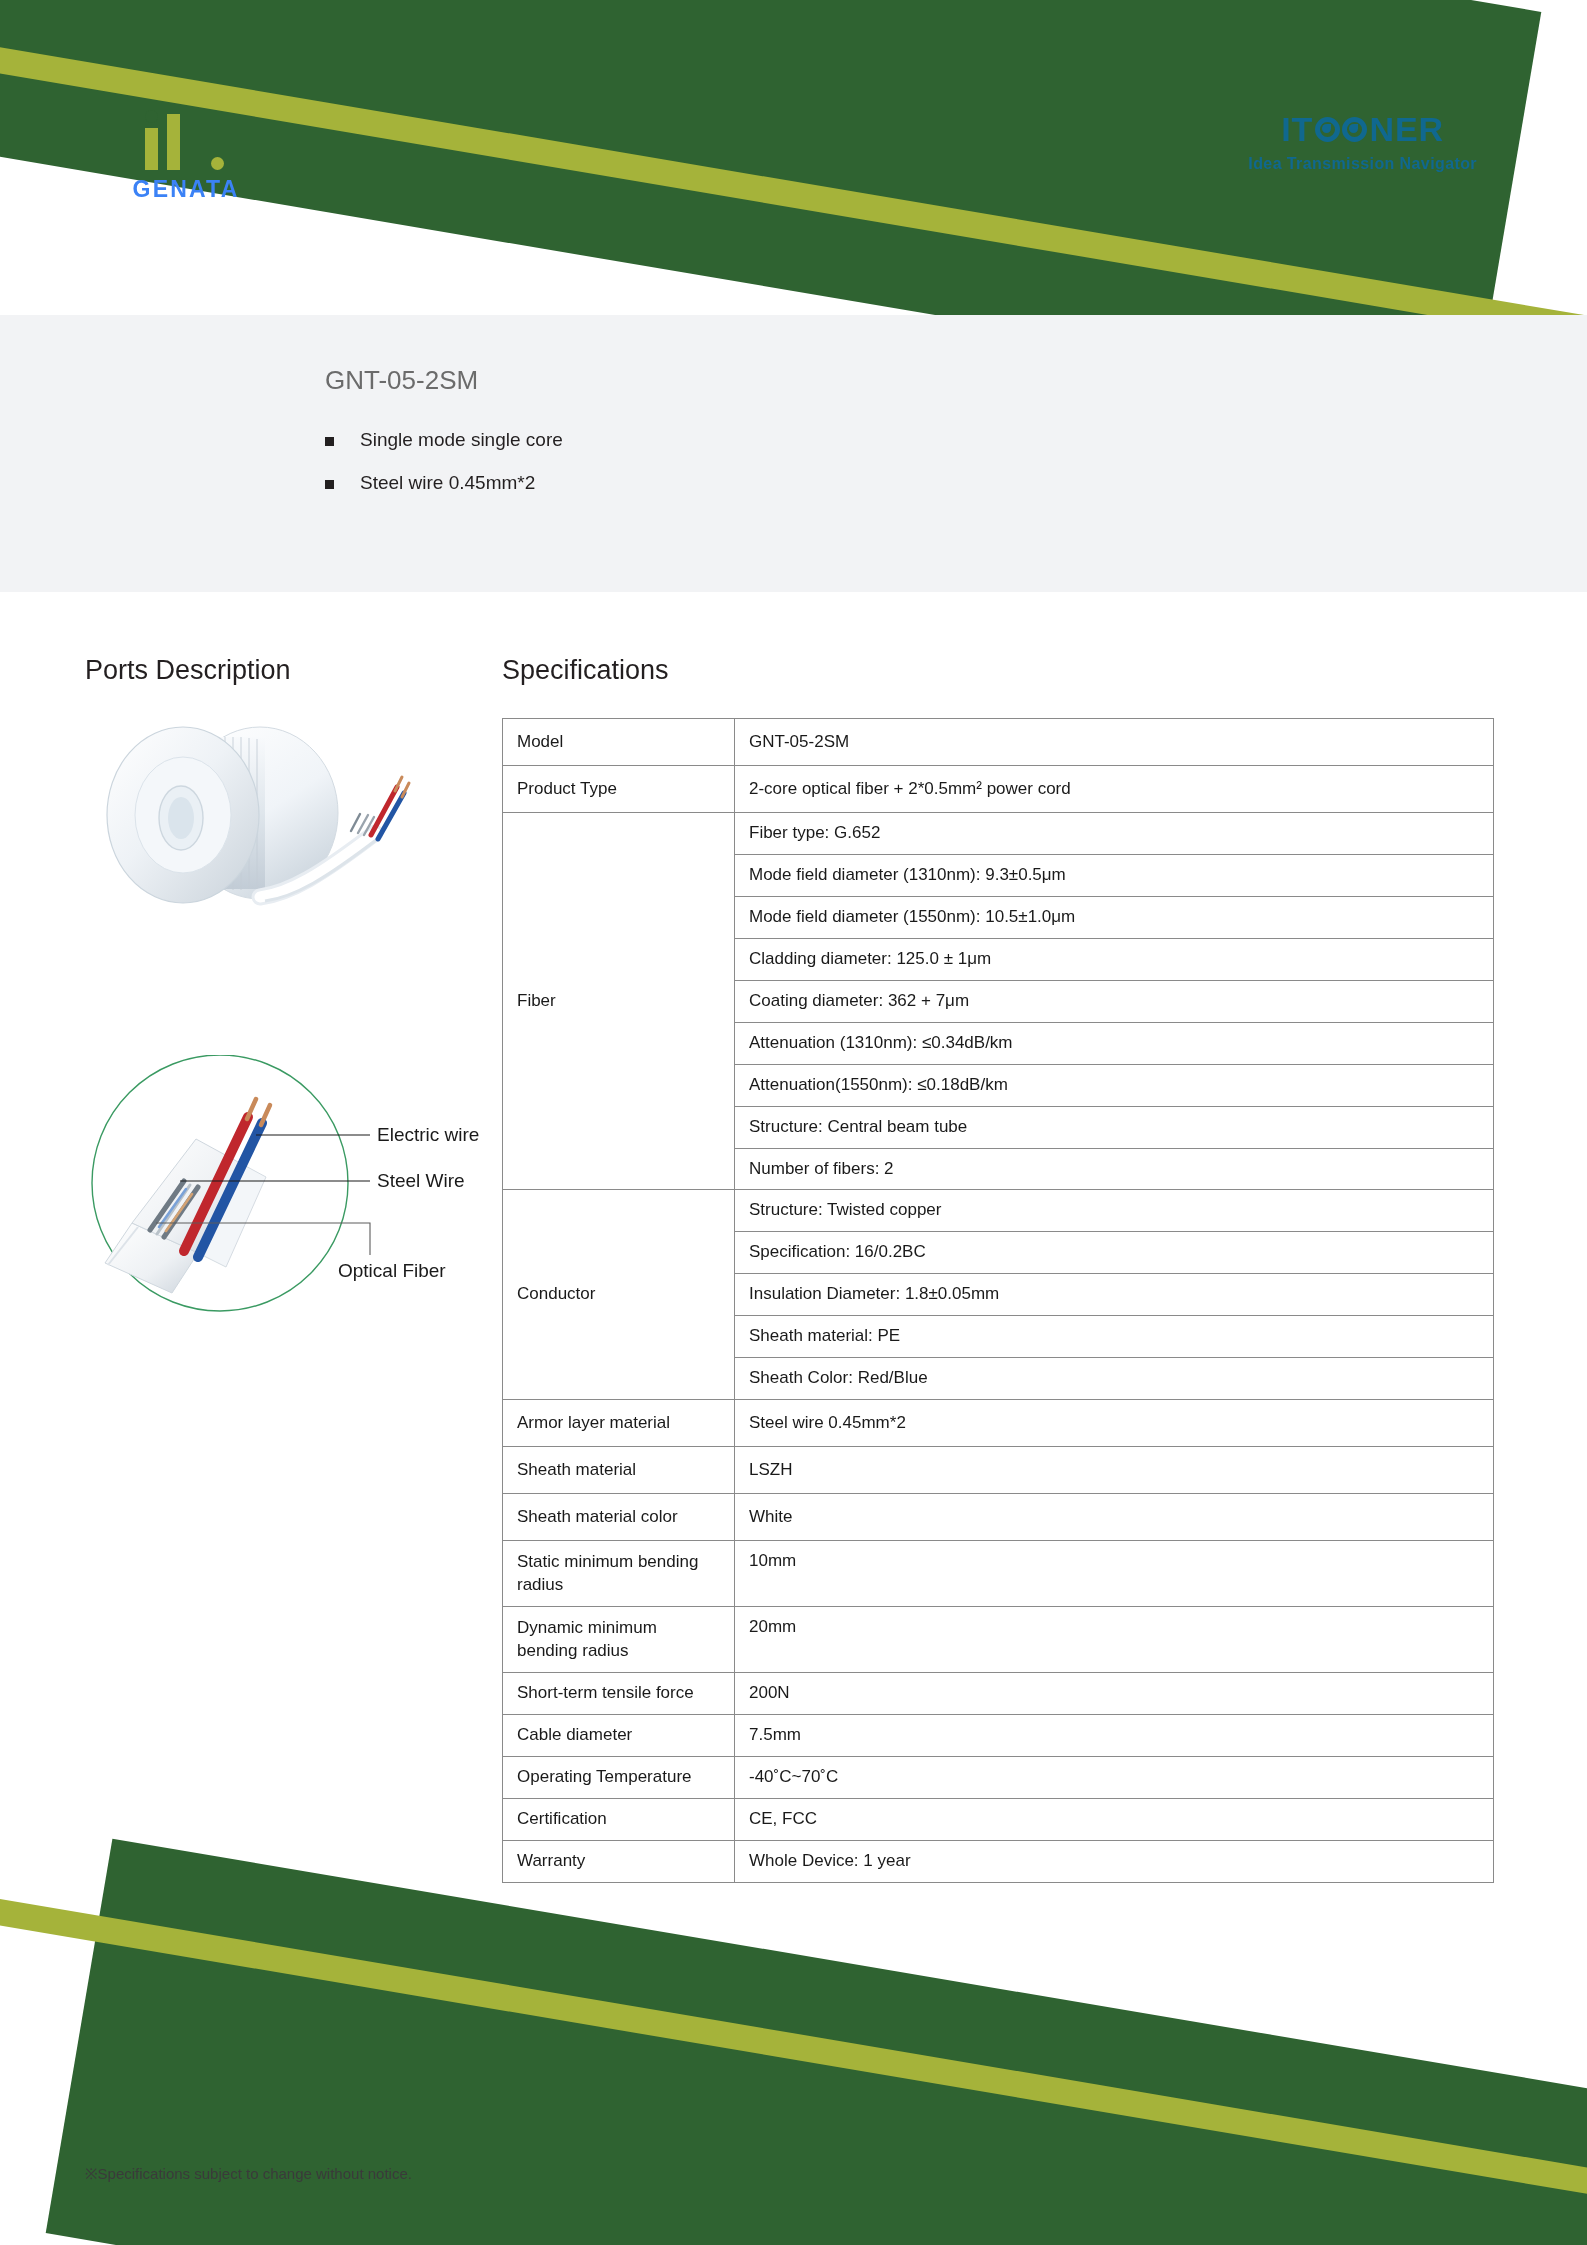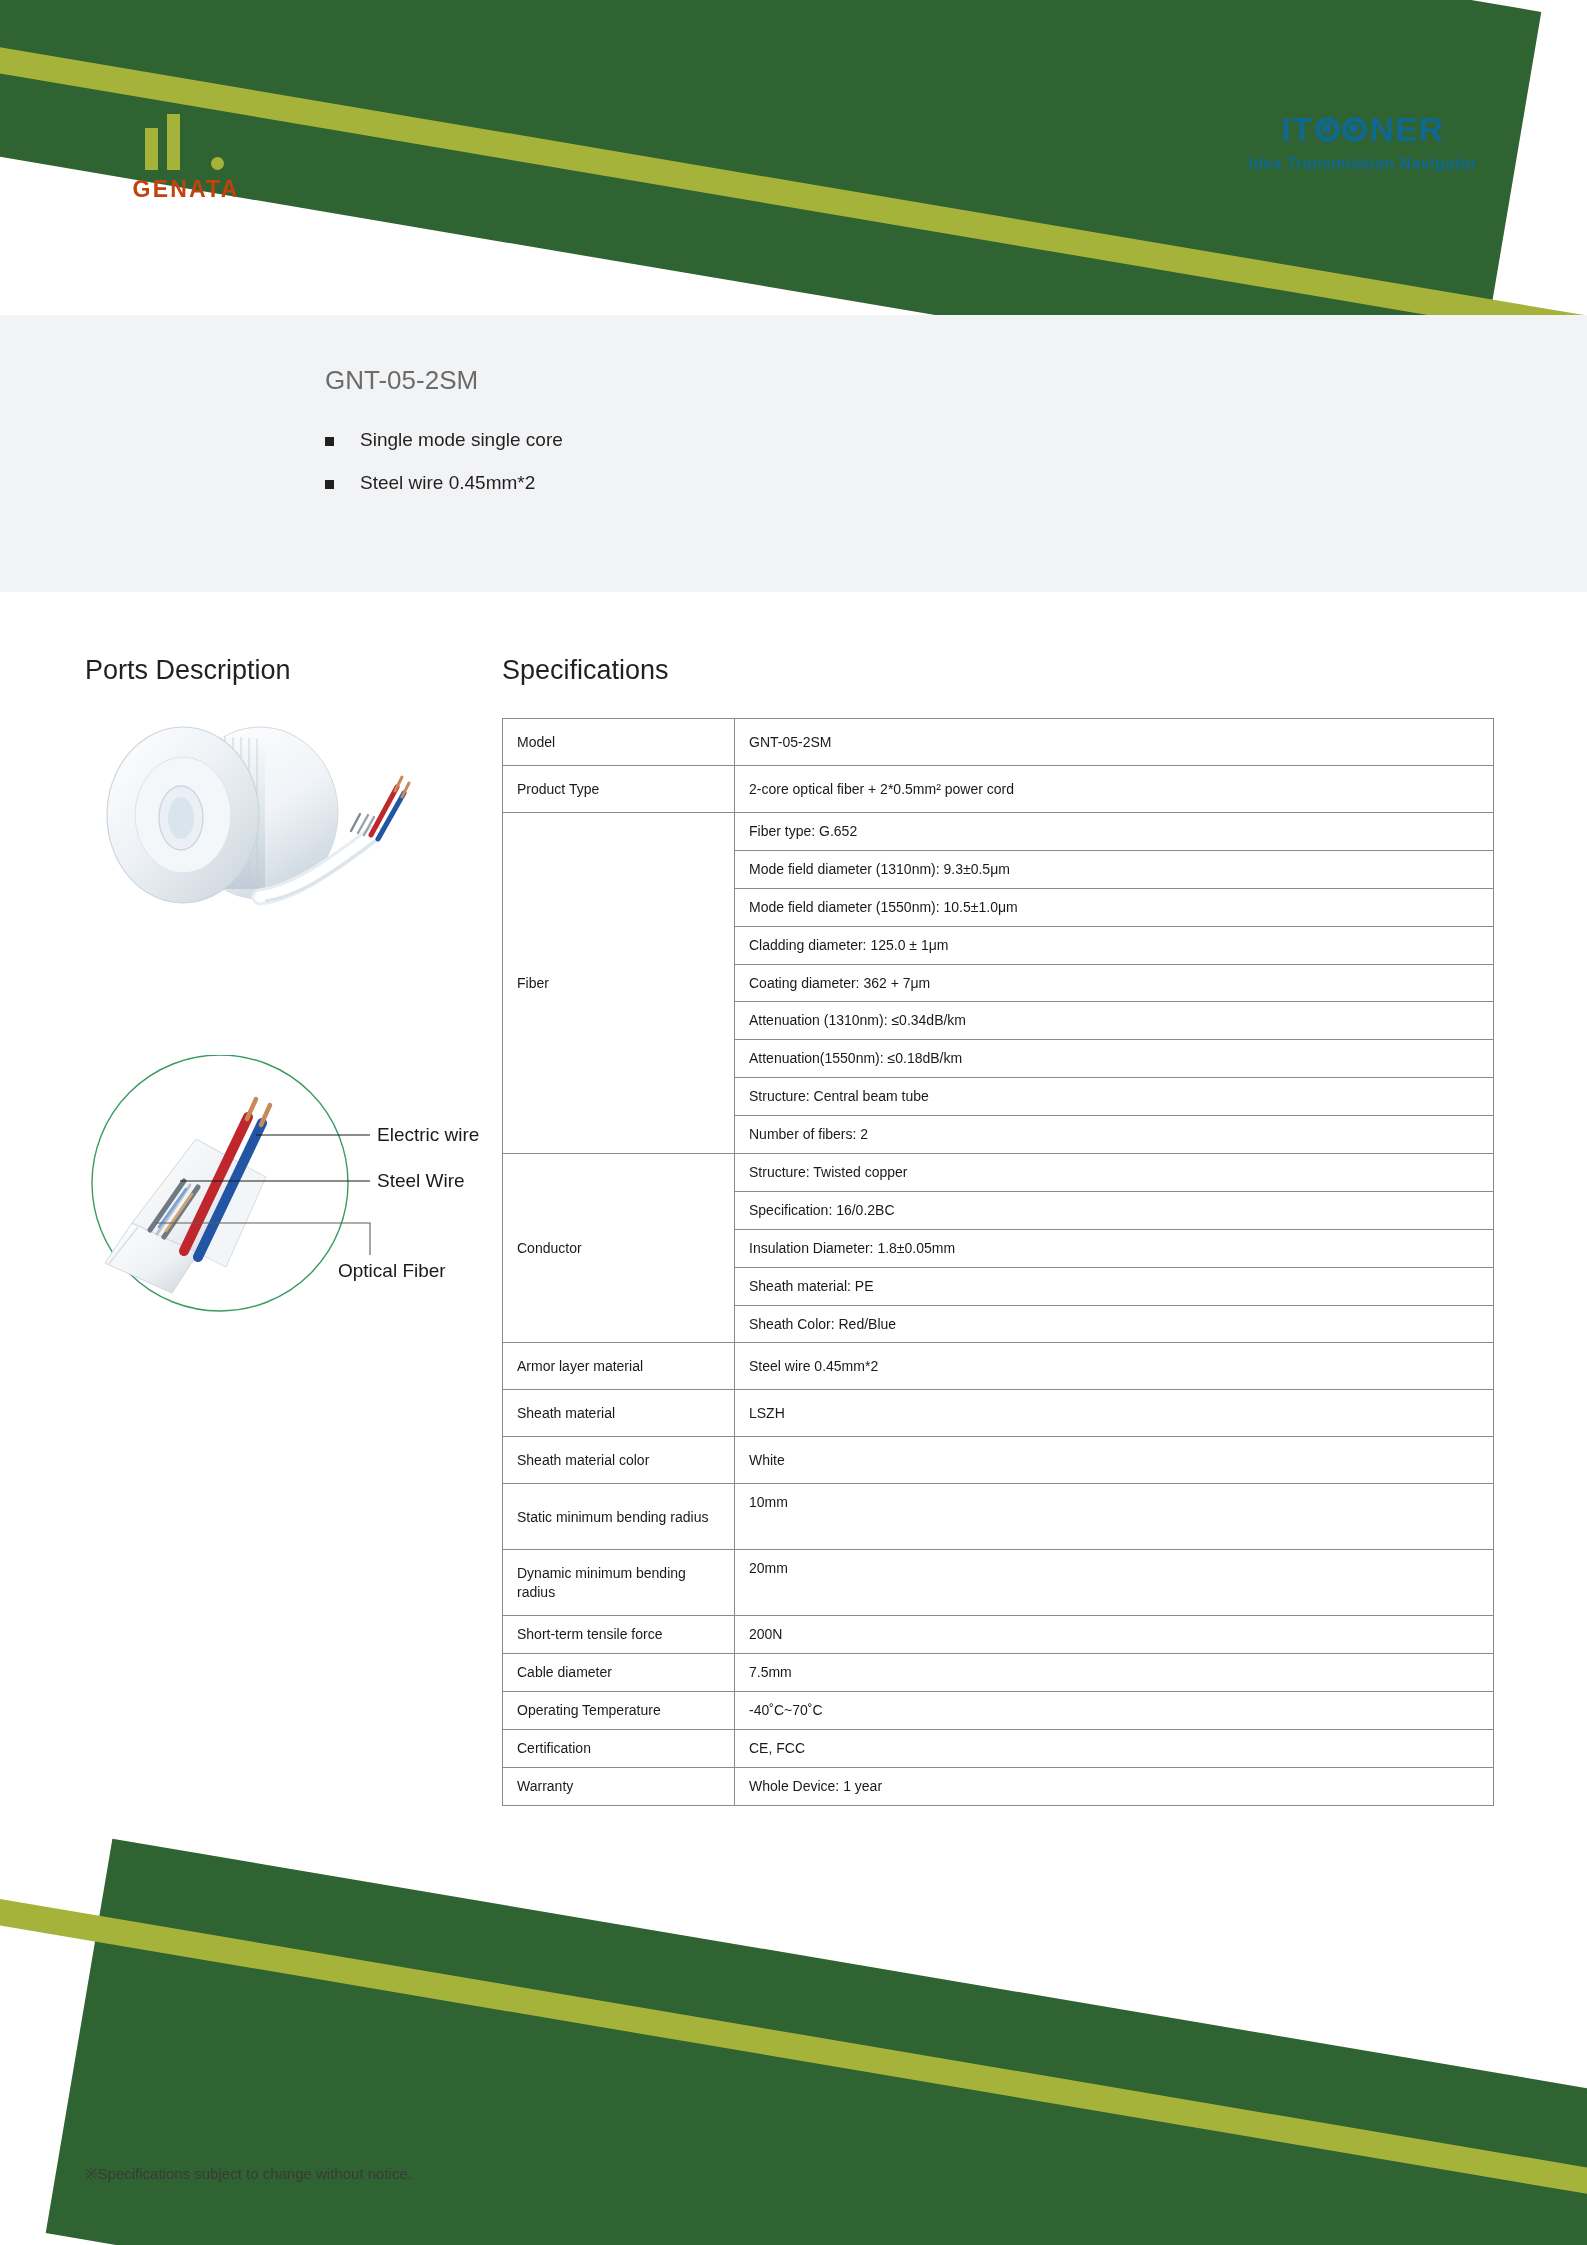--- a/index.html
+++ b/index.html
@@ -62,21 +62,21 @@
   }
   .bar { position: absolute; bottom: 0; width: 13px; }
   .bar.b1 { left: 14px;  height: 42px; background: #a5b33a; }
   .bar.b2 { left: 36px;  height: 56px; background: #a5b33a; }
   .bar.b3 { left: 58px;  height: 56px; background: #2f6331; }
   .bar.b4 { left: 80px;  height: 38px; background: #2f6331; bottom: 18px; }
   .dot { position: absolute; width: 13px; height: 13px; border-radius: 50%; }
   .dot.d1 { left: 14px; top: 2px;  background: #2f6331; }
   .dot.d2 { left: 80px; bottom: 0;  background: #a5b33a; }
   .brand-name {
-    font-size: 23px; font-weight: bold; color: #c2410c;
+    font-size: 23px; font-weight: bold; color: #3b82f6;
     letter-spacing: 2.2px;
   }
 
   .brand-right {
     position: absolute; right: 110px; top: 112px;
     text-align: center; color: #10688f;
   }
   .itooner {
     font-size: 34px; font-weight: bold; letter-spacing: 1px;
     line-height: 1; display: flex; align-items: center; justify-content: center;
@@ -133,21 +133,21 @@
   .sec-head.specs { left: 502px; top: 655px; }
 
   
   .spool-wrap { position: absolute; left: 75px; top: 715px; width: 340px; height: 225px; }
   .circle-wrap { position: absolute; left: 80px; top: 1055px; width: 420px; height: 260px; }
 
   
   .spec-table {
     position: absolute; left: 502px; top: 718px;
     width: 992px; border-collapse: collapse;
-    font-size: 14px; color: #1a1a1a;
+    font-size: 17px; color: #1a1a1a;
   }
   .spec-table td {
     border: 1px solid #8a8a8a;
     padding: 9px 14px;
     vertical-align: middle;
     line-height: 1.35;
   }
   .spec-table td.lbl { width: 232px; }
   .spec-table td.grp { width: 232px; }
   .spec-table td.val { }

